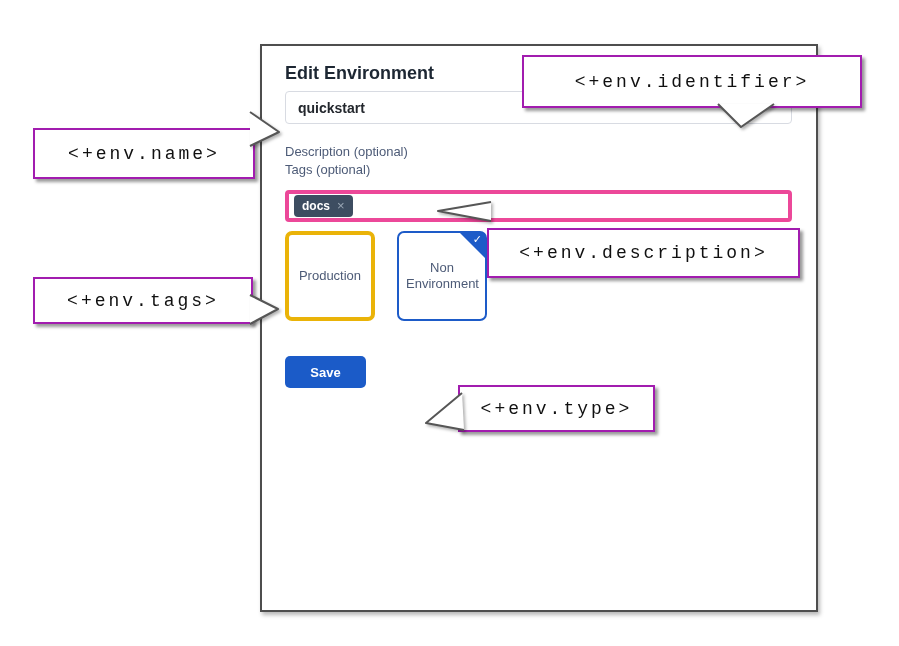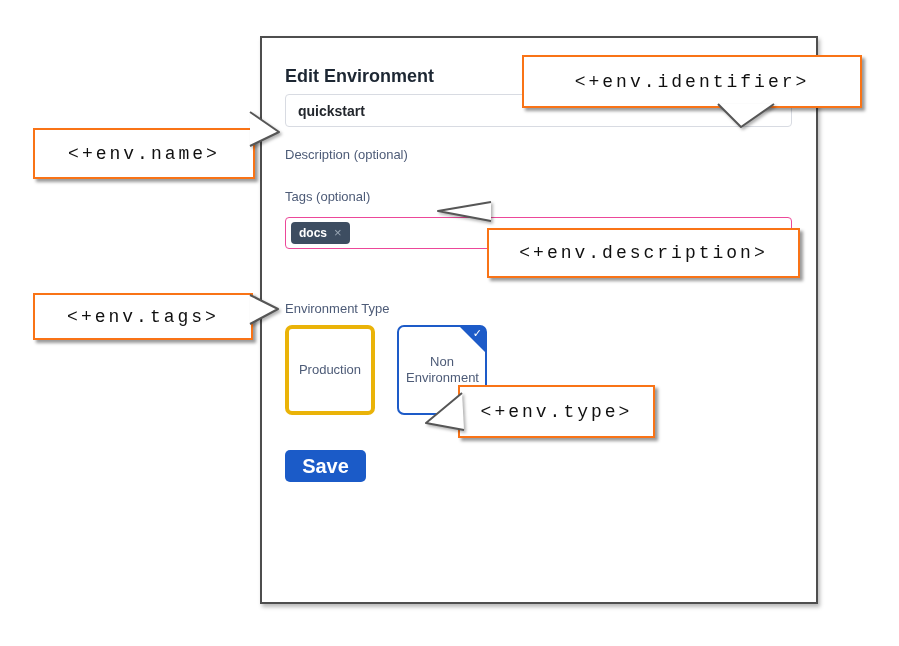--- a/index.html
+++ b/index.html
@@ -1,67 +1,67 @@
 <!DOCTYPE html>
 <html><head>
 <meta charset="utf-8">
 <style>
   html,body{margin:0;padding:0;background:#ffffff;}
   .stage{position:relative;width:899px;height:646px;background:#fff;overflow:hidden;
          font-family:"Liberation Sans",sans-serif;}
 
   
-  .dialog{position:absolute;left:260px;top:36px;width:558px;height:568px;box-sizing:border-box;
+  .dialog{position:absolute;left:260px;top:44px;width:558px;height:568px;box-sizing:border-box;
           background:#fff;border:2px solid #4e4e4e;box-shadow:2px 3px 4px rgba(0,0,0,0.28);
-          padding:11px 24px 0 23px;z-index:1;}
+          padding:0 24px 0 23px;z-index:1;}
   .dialog-title{margin-top:17px;font-size:18px;font-weight:bold;color:#1d2733;line-height:21px;}
   .field-label{font-size:13px;color:#4d5b77;line-height:14px;}
   .name-row{margin-top:46px;display:flex;justify-content:space-between;align-items:baseline;}
   .id-wrap{font-size:13px;color:#44556b;}
   .id-link{color:#1a6fe0;text-decoration:none;margin-left:4px;}
   .text-input{box-sizing:border-box;width:100%;height:33px;margin-top:7px;border:1px solid #d8dbe2;
           border-radius:4px;padding:0 12px;font-family:"Liberation Sans",sans-serif;
           font-size:14px;font-weight:bold;color:#23272d;background:#fff;}
   .desc-label{margin-top:21px;}
   .textarea-wrap{position:relative;margin-top:8px;}
   textarea.text-area{box-sizing:border-box;display:block;width:100%;height:63px;border:1px solid #d8dbe2;
           border-radius:4px;padding:8px 12px;font-family:"Liberation Sans",sans-serif;
           font-size:14px;font-weight:bold;color:#23272d;resize:none;}
   .resize-handle{position:absolute;right:3px;bottom:3px;width:9px;height:9px;
           background:repeating-linear-gradient(-45deg,transparent 0 2px,#9aa0a8 2px 3.4px);
           clip-path:polygon(100% 0,100% 100%,0 100%);cursor:nwse-resize;}
-  .tags-label{margin-top:28px;}
-  .tags-input{box-sizing:border-box;width:100%;height:32px;margin-top:13px;border:1px solid #ec4899;
+  .tags-label{margin-top:4px;}
+  .tags-input{box-sizing:border-box;width:100%;height:32px;margin-top:13px;border:4px solid #ec4899;
           border-radius:4px;display:flex;align-items:center;padding:0 5px;background:#fff;}
   .tag-chip{display:inline-flex;align-items:center;gap:7px;background:#3d4d61;color:#fff;
           border-radius:4px;padding:4px 8px;font-size:12px;font-weight:bold;line-height:14px;}
   .tag-x{color:#9aa7b5;font-size:13px;font-weight:normal;cursor:pointer;line-height:12px;}
   .envtype-label{margin-top:53px;}
   .cards-row{margin-top:9px;display:flex;gap:22px;}
   .type-card{position:relative;box-sizing:border-box;width:90px;height:90px;background:#fff;
           border:4px solid #eab308;border-radius:7px;display:flex;align-items:center;
           justify-content:center;text-align:center;font-size:13px;color:#4d5b77;cursor:pointer;}
   .type-card.selected{border:2px solid #1d5bc8;}
   .type-card .card-text{width:72px;line-height:16px;}
   .corner-badge{position:absolute;top:-2px;right:-2px;width:29px;height:29px;}
   .corner-check{position:absolute;top:0;right:3px;color:#fff;font-size:11px;line-height:13px;}
   .save-btn{margin-top:35px;width:81px;height:32px;background:#1b5bc8;border:none;border-radius:5px;
-          color:#fff;font-family:"Liberation Sans",sans-serif;font-size:20px;font-weight:bold;cursor:pointer;}
+          color:#fff;font-family:"Liberation Sans",sans-serif;font-size:13px;font-weight:bold;cursor:pointer;}
 
   
-  .callout{position:absolute;box-sizing:border-box;background:#fff;border:2px solid #f97316;
+  .callout{position:absolute;box-sizing:border-box;background:#fff;border:2px solid #a21caf;
           box-shadow:3px 3px 3px rgba(0,0,0,0.4);display:flex;align-items:center;justify-content:center;
           font-family:"Liberation Mono","DejaVu Sans Mono",monospace;font-size:18px;letter-spacing:3px;
           color:#101010;z-index:5;white-space:nowrap;}
   .tail{position:absolute;z-index:6;filter:drop-shadow(2px 2px 1.5px rgba(0,0,0,0.3));}
   .co-name{left:33px;top:128px;width:222px;height:51px;}
-  .co-tags{left:33px;top:293px;width:220px;height:47px;}
+  .co-tags{left:33px;top:277px;width:220px;height:47px;}
   .co-id{left:522px;top:55px;width:340px;height:53px;}
   .co-desc{left:487px;top:196px;width:313px;height:50px;margin-top:32px;}
-  .co-type{left:458px;top:385px;width:197px;height:53px;}
+  .co-type{left:458px;top:385px;width:197px;height:47px;}
 </style>
 </head>
 <body>
 
 <div class="stage">
 
   <div class="dialog">
     <div class="dialog-title">Edit Environment</div>
 
     <input class="text-input" type="text" value="quickstart" style="">
@@ -69,21 +69,20 @@
     <div class="field-label desc-label">Description (optional)</div>
 
     <div class="field-label tags-label">Tags (optional)</div>
     <div class="tags-input">
       <span class="tag-chip">
         <span>docs</span>
         <span class="tag-x">×</span>
       </span>
     </div>
 
-    <div class="field-label envtype-label">Environment Type</div>
     <div class="cards-row">
       <div class="type-card">
         <span class="card-text">Production</span>
       </div>
       <div class="type-card selected">
         <span class="card-text">Non Environment</span>
         <svg class="corner-badge" viewBox="0 0 29 29" aria-hidden="true">
           <path d="M1 1 L21 1 Q28 1 28 8 L28 28 Z" fill="#1d5bc8"></path>
         </svg>
         <span class="corner-check">✓</span>

